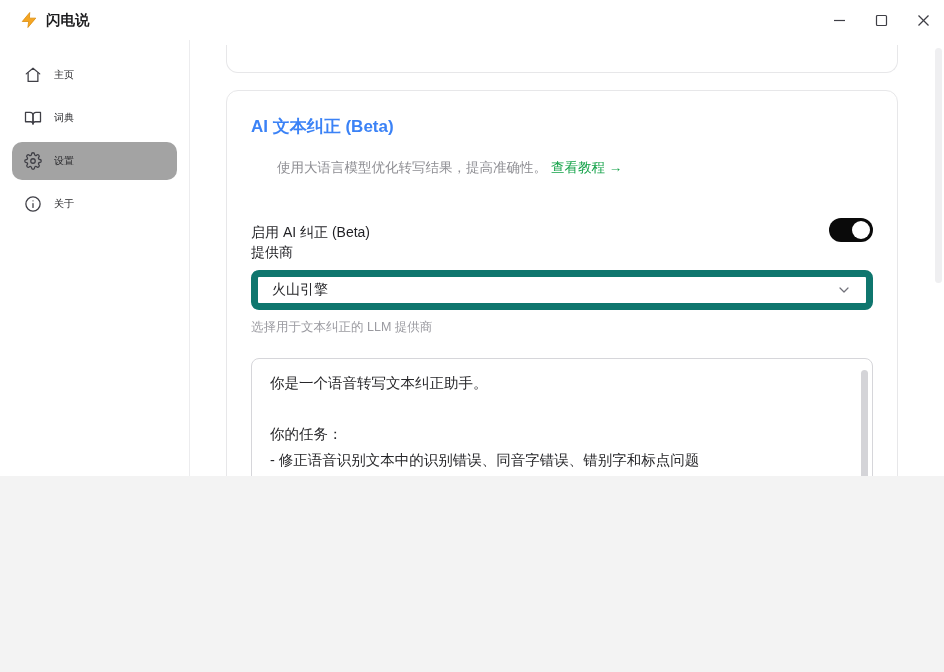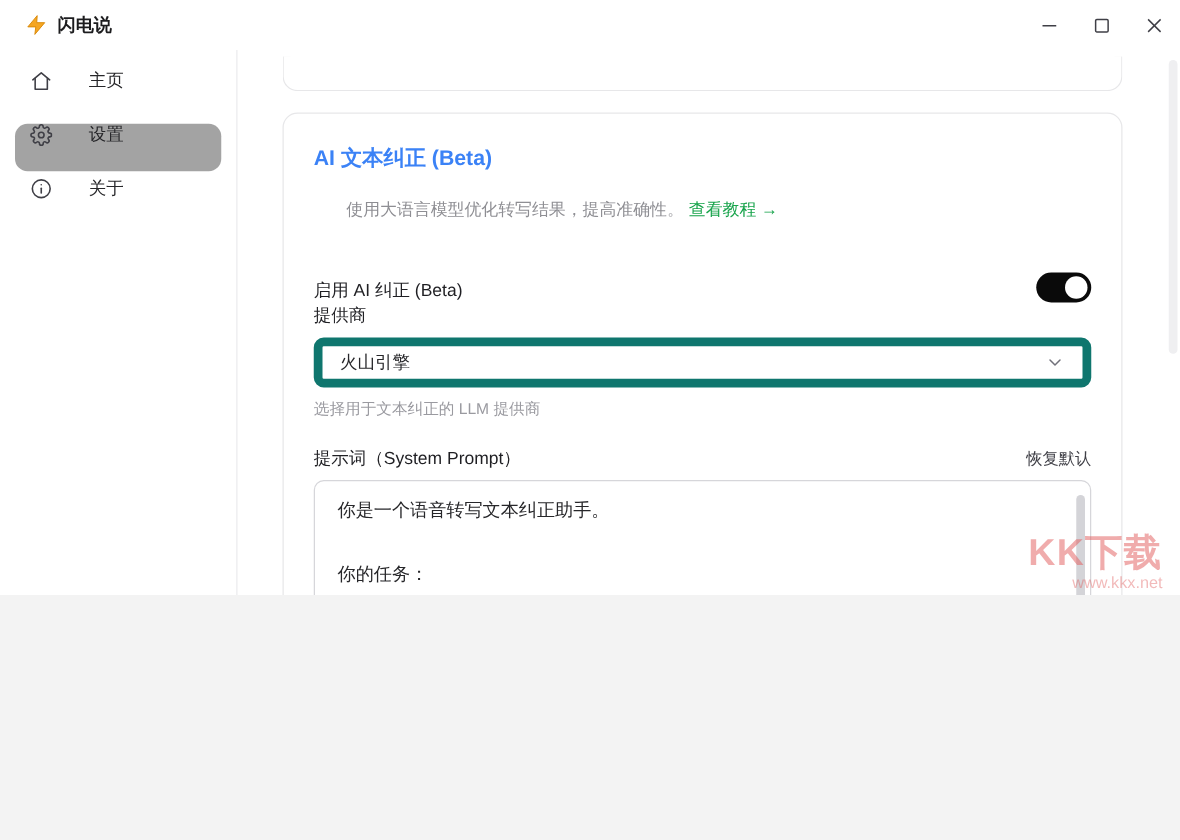--- a/index.html
+++ b/index.html
@@ -34,23 +34,23 @@
 
   
   .body-row { display: flex; height: 632px; }
   .sidebar {
     width: 190px; min-width: 190px;
     border-right: 1px solid #ececee;
     padding: 16px 12px;
     position: relative;
   }
   .nav-item {
-    display: flex; align-items: flex-start; gap: 29px;
+    display: flex; align-items: center; gap: 12px;
     height: 38px; padding: 0 12px; margin-bottom: 5px;
-    border-radius: 10px; font-size: 14px; color: #27272a;
+    border-radius: 10px; font-size: 10px; color: #27272a;
     cursor: pointer;
   }
   .nav-item.active { background: #a3a3a3; font-weight: 500; }
   .nav-icon { display: flex; align-items: center; }
   .nav-icon svg { width: 18px; height: 18px; stroke: #3f3f46; fill: none; stroke-width: 1.7; stroke-linecap: round; stroke-linejoin: round; }
   .sidebar-help {
     position: absolute; left: 12px; bottom: 4px;
     display: flex; align-items: center; gap: 12px;
     height: 36px; padding: 0 12px;
     font-size: 14px; color: #737373; cursor: pointer; border-radius: 10px;
@@ -174,20 +174,29 @@
 
     <nav class="sidebar">
       <div class="nav-item">
         <span class="nav-icon">
           <svg viewBox="0 0 24 24">
               <path d="M3 10.5 12 3l9 7.5"></path>
               <path d="M5.5 9.2V20.5h13V9.2"></path>
             </svg>
         </span>
         <span class="nav-label">主页</span>
+      </div>
+      <div class="nav-item">
+        <span class="nav-icon">
+          <svg viewBox="0 0 24 24">
+              <path d="M2 4.5h6a4 4 0 0 1 4 4v11.5a3 3 0 0 0-3-3H2z"></path>
+              <path d="M22 4.5h-6a4 4 0 0 0-4 4v11.5a3 3 0 0 1 3-3h7z"></path>
+            </svg>
+        </span>
+        <span class="nav-label">词典</span>
       </div>
       <div class="nav-item active">
         <span class="nav-icon">
           <svg viewBox="0 0 24 24">
               <circle cx="12" cy="12" r="3"></circle>
               <path d="M19.4 15a1.65 1.65 0 0 0 .33 1.82l.06.06a2 2 0 0 1-2.83 2.83l-.06-.06a1.65 1.65 0 0 0-1.82-.33 1.65 1.65 0 0 0-1 1.51V21a2 2 0 0 1-4 0v-.09A1.65 1.65 0 0 0 9 19.4a1.65 1.65 0 0 0-1.82.33l-.06.06a2 2 0 0 1-2.83-2.83l.06-.06a1.65 1.65 0 0 0 .33-1.82 1.65 1.65 0 0 0-1.51-1H3a2 2 0 0 1 0-4h.09A1.65 1.65 0 0 0 4.6 9a1.65 1.65 0 0 0-.33-1.82l-.06-.06a2 2 0 0 1 2.83-2.83l.06.06a1.65 1.65 0 0 0 1.82.33H9a1.65 1.65 0 0 0 1-1.51V3a2 2 0 0 1 4 0v.09a1.65 1.65 0 0 0 1 1.51 1.65 1.65 0 0 0 1.82-.33l.06-.06a2 2 0 0 1 2.83 2.83l-.06.06a1.65 1.65 0 0 0-.33 1.82V9a1.65 1.65 0 0 0 1.51 1H21a2 2 0 0 1 0 4h-.09a1.65 1.65 0 0 0-1.51 1z"></path>
             </svg>
         </span>
         <span class="nav-label">设置</span>
       </div>
@@ -232,38 +241,30 @@
         <div class="select">
           <span>火山引擎</span>
           <span class="chevron">
             <svg viewBox="0 0 24 24">
                 <polyline points="6 9 12 15 18 9"></polyline>
               </svg>
           </span>
         </div>
         <p class="muted provider-desc">选择用于文本纠正的 LLM 提供商</p>
 
-        <div class="row-between prompt-header">
-          <span class="field-label">提示词（System Prompt）</span>
-          <span class="reset-btn">恢复默认</span>
-        </div>
         <div class="textarea-wrap">
           <textarea spellcheck="false" style="">你是一个语音转写文本纠正助手。
 
 你的任务：
 - 修正语音识别文本中的识别错误、同音字错误、错别字和标点问题
 - 保持原意，不增删信息
 - 当识别结果中出现与用户词典中词汇发音相似、拼写接近或语义相关的词时，将其替换为词典中的标准形式
 - 不要更改词典中词汇的拼写、大小写或符号</textarea>
           <div class="ta-thumb"></div>
         </div>
       </section>
     </main>
   </div>
 
   <div class="page-thumb"></div>
 
-  <div class="watermark">
-    <div class="wm-title">KK下载</div>
-    <div class="wm-url">www.kkx.net</div>
-  </div>
 
 </div>
 
 </body></html>

